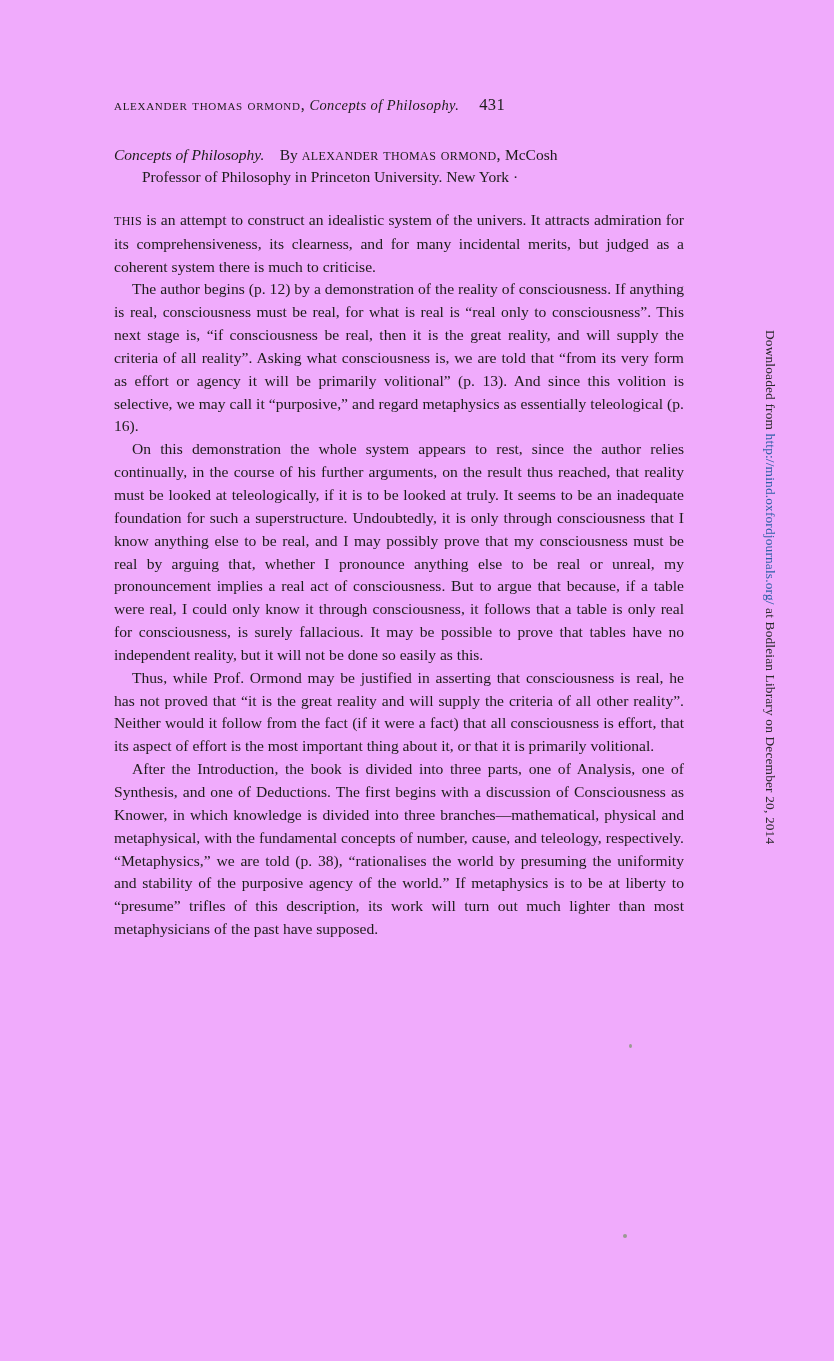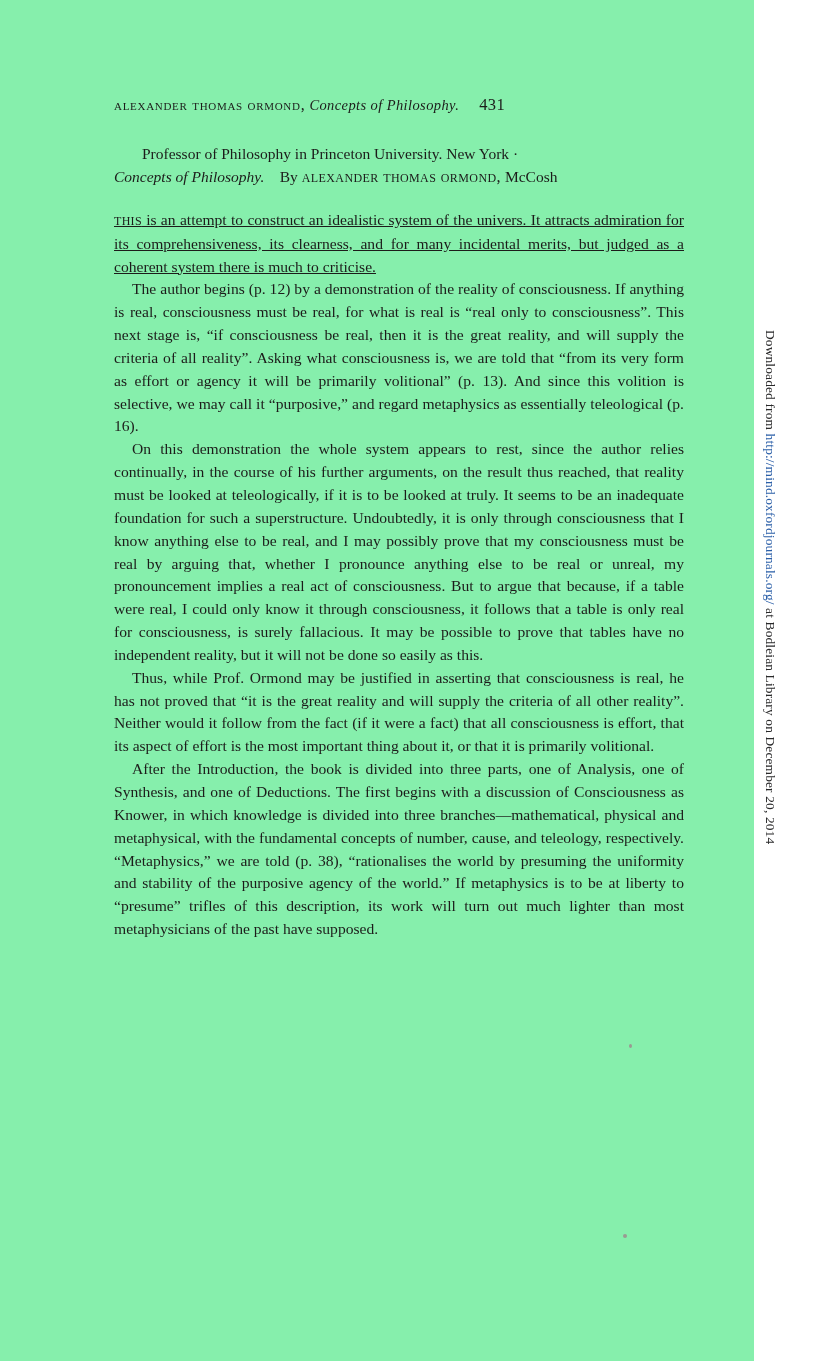--- a/index.html
+++ b/index.html
@@ -11,23 +11,23 @@
     width: 834px;
     height: 1361px;
     position: relative;
     overflow: hidden;
     font-family: "Liberation Serif", serif;
     color: #1c1c1a;
   }
   .page {
     position: absolute;
     left: 0; top: 0;
-    width: 754px;
+    width: 834px;
     height: 1361px;
-    background: #86efac;
+    background: #f0abfc;
   }
   .content {
     position: absolute;
     left: 114px;
     top: 95px;
     width: 570px;
   }
   .running-head {
     font-size: 14.5px;
     letter-spacing: 0.4px;
@@ -72,21 +72,20 @@
   .para {
     font-size: 15.6px;
     line-height: 1.465;
     text-align: justify;
     margin: 0;
     text-indent: 18px;
     hyphens: none;
   }
   .para.first {
     text-indent: 0;
-    text-decoration: underline;
   }
   .para .leadcaps {
     font-variant: small-caps;
     text-transform: lowercase;
     font-size: 16.6px;
     letter-spacing: 0.3px;
   }
   .sidebar {
     position: absolute;
     left: 762px;
@@ -123,28 +122,28 @@
 
   <div class="content">
 
     <div class="running-head">
       <span class="smallcaps">Alexander Thomas Ormond,</span>
       <span class="ital">Concepts of Philosophy.</span>
       <span class="pageno">431</span>
     </div>
 
     <div class="ref-block">
-      <div class="line indent">Professor of Philosophy in Princeton University.    New York ·</div>
       <div class="line">
         <span class="ital">Concepts of Philosophy.</span>
         &nbsp;&nbsp;
         <span>By</span>
         <span class="smallcaps">Alexander Thomas Ormond,</span>
         <span>McCosh</span>
       </div>
+      <div class="line indent">Professor of Philosophy in Princeton University.    New York ·</div>
     </div>
 
     <p class="para first"><span class="leadcaps">This</span><span> is an attempt to construct an idealistic system of the univers. It attracts admiration for its comprehensiveness, its clearness, and for many incidental merits, but judged as a coherent system there is much to criticise.</span></p>
 
     <p class="para">The author begins (p. 12) by a demonstration of the reality of consciousness.   If anything is real, consciousness must be real, for what is real is “real only to consciousness”.   This next stage is, “if consciousness be real, then it is the great reality, and will supply the criteria of all reality”.   Asking what consciousness is, we are told that “from its very form as effort or agency it will be primarily volitional” (p. 13).   And since this volition is selective, we may call it “purposive,” and regard metaphysics as essentially teleological (p. 16).</p>
 
     <p class="para">On this demonstration the whole system appears to rest, since the author relies continually, in the course of his further arguments, on the result thus reached, that reality must be looked at teleologically, if it is to be looked at truly.   It seems to be an inadequate foundation for such a superstructure.   Undoubtedly, it is only through consciousness that I know anything else to be real, and I may possibly prove that my consciousness must be real by arguing that, whether I pronounce anything else to be real or unreal, my pronouncement implies a real act of consciousness.   But to argue that because, if a table were real, I could only know it through consciousness, it follows that a table is only real for consciousness, is surely fallacious.   It may be possible to prove that tables have no independent reality, but it will not be done so easily as this.</p>
 
     <p class="para">Thus, while Prof. Ormond may be justified in asserting that consciousness is real, he has not proved that “it is the great reality and will supply the criteria of all other reality”.   Neither would it follow from the fact (if it were a fact) that all consciousness is effort, that its aspect of effort is the most important thing about it, or that it is primarily volitional.</p>
 

